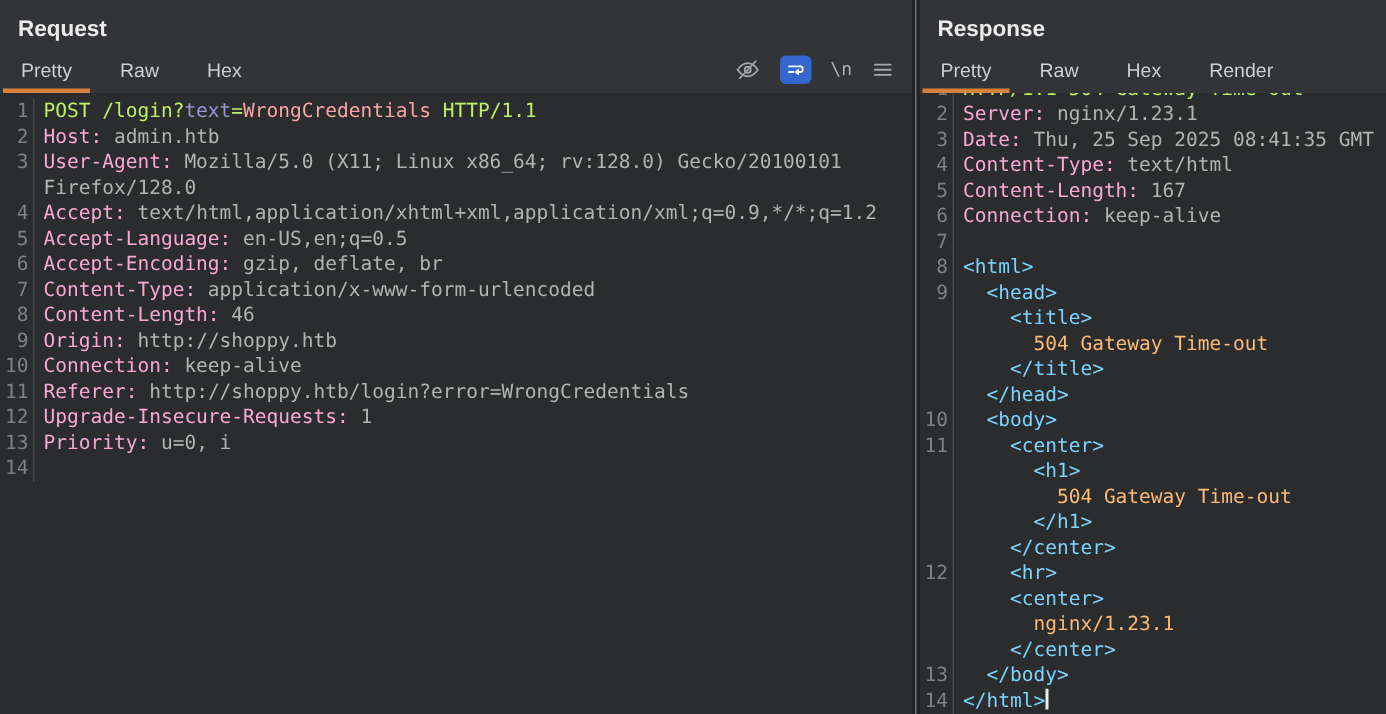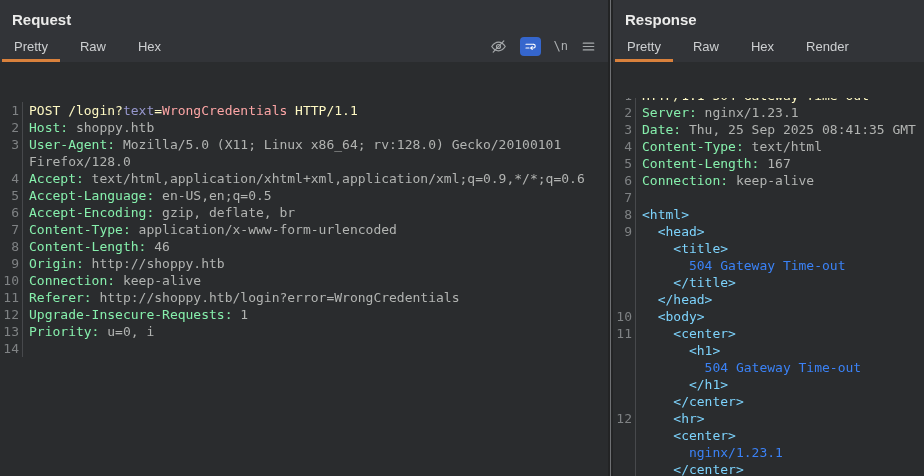--- a/index.html
+++ b/index.html
@@ -1,42 +1,42 @@
 <!DOCTYPE html>
 <html><head>
 <meta charset="utf-8">
 <style>
   html,body{margin:0;padding:0;width:924px;height:476px;overflow:hidden;background:#232425;}
   .app{display:flex;width:924px;height:476px;}
-  .panel{display:flex;flex-direction:column;background:#2a2c2e;overflow:hidden;gap:36px;}
+  .panel{display:flex;flex-direction:column;background:#2a2c2e;overflow:hidden;}
   .panel.request{width:608px;flex:none;}
   .panel.response{flex:1;}
   .panel-header{background:#323438;flex:none;}
   .panel-title{font:bold 15px "Liberation Sans",sans-serif;color:#ebebea;padding:11px 12px 5px;}
   .tabbar{display:flex;align-items:center;padding-left:2px;}
   .tab{font:13px "Liberation Sans",sans-serif;color:#cdcfd1;padding:6px 12px 5px;margin-right:8px;border-bottom:3px solid transparent;cursor:default;}
   .tab.selected{border-bottom-color:#d9813c;}
   .toolbar{margin-left:auto;display:flex;align-items:center;gap:13px;padding:0 12px 3px 0;}
   .icon-btn{display:flex;align-items:center;justify-content:center;}
   .wrap-btn{width:21px;height:19px;background:#3566cd;border-radius:4px;}
   .nl{font:12px "DejaVu Sans Mono",monospace;color:#aeb1b3;}
   .editor{flex:1;overflow:hidden;padding:4px 5px 0 0;font:13px/17px "DejaVu Sans Mono",monospace;}
   .row{display:flex;height:17px;white-space:pre;}
   .row.clipped{margin-top:-15px;}
   .gutter{flex:none;width:19px;text-align:right;color:#7f8284;border-right:1px solid #47494c;padding-right:3px;}
   .code{flex:1;padding-left:6px;overflow:hidden;}
   .code.highlight{background:#3b3f42;}
   .caret{display:inline-block;width:2px;height:14px;background:#eeeeec;vertical-align:-2px;}
-  .seg-plain{color:#fef9c3}
-  .seg-hname{color:#86efac}
+  .seg-plain{color:#bef264}
+  .seg-hname{color:#f9a8d4}
   .seg-hval{color:#b2b4b2}
   .seg-param{color:#9697cd}
   .seg-pval{color:#fca5a5}
   .seg-tag{color:#7dd3fc}
-  .seg-text{color:#3b82f6}
+  .seg-text{color:#fdba74}
   .splitter{flex:none;width:5px;background:#232425;position:relative;}
   .splitter::after{content:"";position:absolute;left:2px;top:0;bottom:0;width:1px;background:#6f7174;}
 </style>
 </head>
 <body>
 
 <div class="app">
 
   <section class="panel request">
     <div class="panel-header">
@@ -67,24 +67,24 @@
               <path d="M3 5.5 H17"></path>
                 <path d="M3 10 H17"></path>
                 <path d="M3 14.5 H17"></path>
             </svg>
           </span>
         </div>
       </div>
     </div>
     <div class="editor">
         <div class="row"><span class="gutter">1</span><span class="code"><span class="seg-plain">POST /login?</span><span class="seg-param">text</span><span class="seg-plain">=</span><span class="seg-pval">WrongCredentials</span><span class="seg-plain"> HTTP/1.1</span></span></div>
-        <div class="row"><span class="gutter">2</span><span class="code"><span class="seg-hname">Host:</span><span class="seg-hval"> shoppy.htb</span></span></div>
+        <div class="row"><span class="gutter">2</span><span class="code"><span class="seg-hname">Host:</span><span class="seg-hval"> admin.htb</span></span></div>
         <div class="row"><span class="gutter">3</span><span class="code"><span class="seg-hname">User-Agent:</span><span class="seg-hval"> Mozilla/5.0 (X11; Linux x86_64; rv:128.0) Gecko/20100101</span></span></div>
         <div class="row"><span class="gutter"></span><span class="code"><span class="seg-hval">Firefox/128.0</span></span></div>
-        <div class="row"><span class="gutter">4</span><span class="code"><span class="seg-hname">Accept:</span><span class="seg-hval"> text/html,application/xhtml+xml,application/xml;q=0.9,*/*;q=0.6</span></span></div>
+        <div class="row"><span class="gutter">4</span><span class="code"><span class="seg-hname">Accept:</span><span class="seg-hval"> text/html,application/xhtml+xml,application/xml;q=0.9,*/*;q=1.2</span></span></div>
         <div class="row"><span class="gutter">5</span><span class="code"><span class="seg-hname">Accept-Language:</span><span class="seg-hval"> en-US,en;q=0.5</span></span></div>
         <div class="row"><span class="gutter">6</span><span class="code"><span class="seg-hname">Accept-Encoding:</span><span class="seg-hval"> gzip, deflate, br</span></span></div>
         <div class="row"><span class="gutter">7</span><span class="code"><span class="seg-hname">Content-Type:</span><span class="seg-hval"> application/x-www-form-urlencoded</span></span></div>
         <div class="row"><span class="gutter">8</span><span class="code"><span class="seg-hname">Content-Length:</span><span class="seg-hval"> 46</span></span></div>
         <div class="row"><span class="gutter">9</span><span class="code"><span class="seg-hname">Origin:</span><span class="seg-hval"> http://shoppy.htb</span></span></div>
         <div class="row"><span class="gutter">10</span><span class="code"><span class="seg-hname">Connection:</span><span class="seg-hval"> keep-alive</span></span></div>
         <div class="row"><span class="gutter">11</span><span class="code"><span class="seg-hname">Referer:</span><span class="seg-hval"> http://shoppy.htb/login?error=WrongCredentials</span></span></div>
         <div class="row"><span class="gutter">12</span><span class="code"><span class="seg-hname">Upgrade-Insecure-Requests:</span><span class="seg-hval"> 1</span></span></div>
         <div class="row"><span class="gutter">13</span><span class="code"><span class="seg-hname">Priority:</span><span class="seg-hval"> u=0, i</span></span></div>
         <div class="row"><span class="gutter">14</span><span class="code"></span></div>

